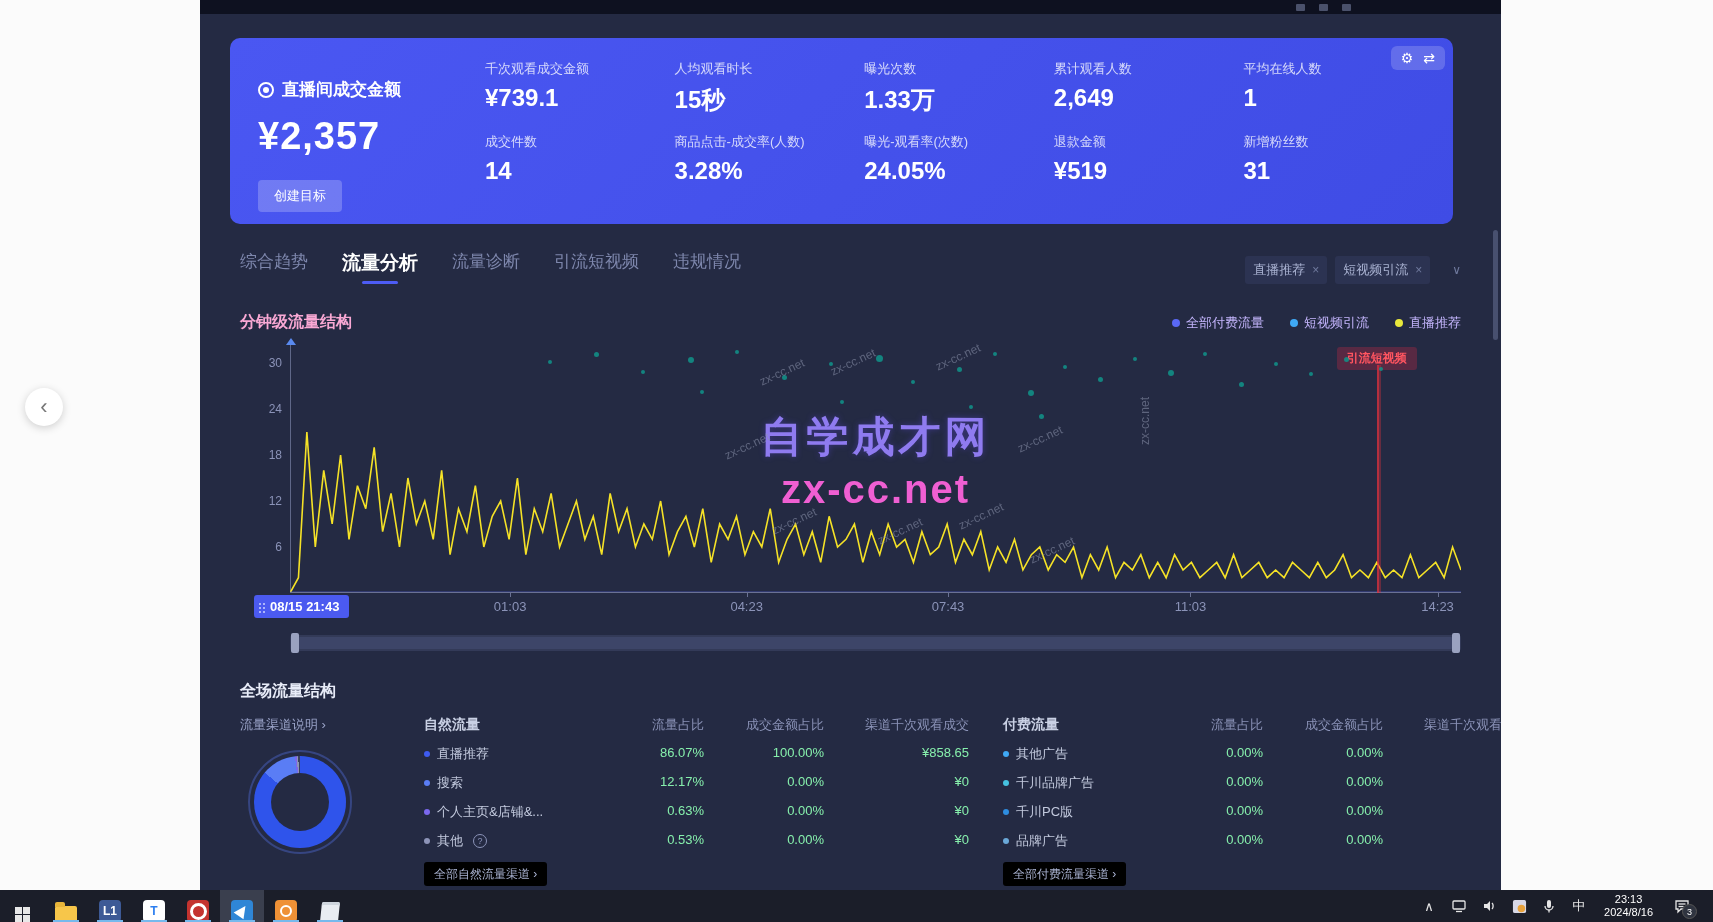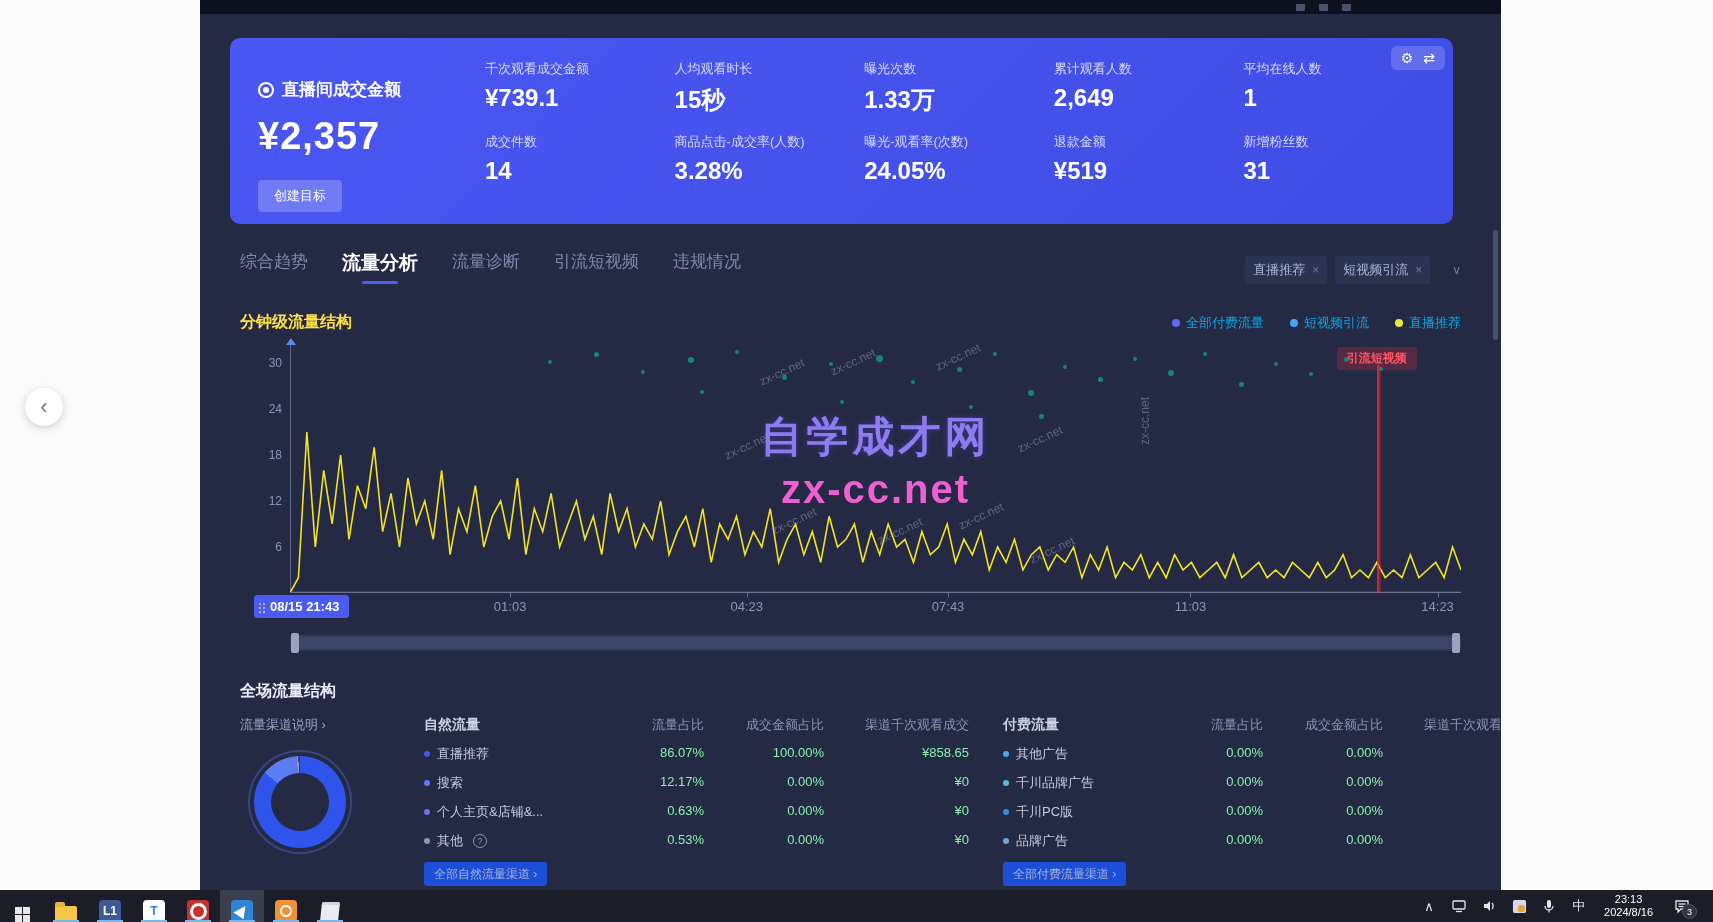--- a/index.html
+++ b/index.html
@@ -42,23 +42,23 @@
   .tab{font-size:17px;color:#7e87ad;cursor:pointer;padding-bottom:8px;position:relative;white-space:nowrap;}
   .tab.active{color:#ffffff;font-weight:bold;font-size:19px;}
   .tab.active::after{content:"";position:absolute;left:50%;transform:translateX(-50%);bottom:0;width:36px;height:3px;border-radius:2px;background:#4d5cf5;}
   .chips{display:flex;align-items:center;gap:8px;}
   .chip{background:#2c3352;color:#aab3d2;font-size:13px;border-radius:3px;padding:5px 8px;display:flex;align-items:center;gap:7px;cursor:pointer;}
   .chip .x{color:#707a9e;font-size:12px;cursor:pointer;}
   .chips .dd{color:#707a9e;font-size:12px;margin-left:14px;cursor:pointer;}
 
   
   .chart-header{display:flex;justify-content:space-between;align-items:center;margin-top:28px;padding:0 10px;}
-  .chart-title{color:#fde047;font-size:16px;font-weight:bold;}
+  .chart-title{color:#f9a8d4;font-size:16px;font-weight:bold;}
   .legend{display:flex;gap:26px;align-items:center;}
-  .legend-item{display:flex;align-items:center;gap:6px;color:#0ea5e9;font-size:13px;cursor:pointer;}
+  .legend-item{display:flex;align-items:center;gap:6px;color:#c4b5fd;font-size:13px;cursor:pointer;}
   .legend-dot{width:8px;height:8px;border-radius:50%;}
 
   .chart-wrap{position:relative;margin-top:12px;height:248px;margin-left:60px;margin-right:10px;}
   .chart-wrap svg{position:absolute;inset:0;width:100%;height:100%;}
   .y-axis{position:absolute;left:0;top:-6px;bottom:0;width:1px;background:#5f6788;}
   .y-arrow{position:absolute;left:-4px;top:-12px;width:0;height:0;border:5px solid transparent;border-bottom:7px solid #5a8af0;}
   .y-tick{position:absolute;right:calc(100% + 8px);transform:translateY(-50%);color:#8b93b8;font-size:12px;}
   .baseline{position:absolute;left:0;right:0;bottom:0;height:1px;background:#6a7194;}
   .scatter-dot{position:absolute;border-radius:50%;background:#11948a;opacity:.85;}
   .wm-small{position:absolute;color:#8d94ad;opacity:.55;font-size:12px;white-space:nowrap;pointer-events:none;}
@@ -97,21 +97,21 @@
   .tt-grid.paid{grid-template-columns:165px 95px 120px 145px;}
   .tt-head{color:#8b93b8;font-size:13px;white-space:nowrap;}
   .tt-head.group{color:#c9d0e4;font-weight:bold;font-size:14px;}
   .tt-cell{color:#86efac;font-size:13px;white-space:nowrap;}
   .tt-num{text-align:right;}
   .tt-name{display:flex;align-items:center;gap:7px;color:#c3cade;}
   .row-dot{width:6px;height:6px;border-radius:50%;flex:none;}
   .qmark{display:inline-flex;width:12px;height:12px;border:1px solid #8b93b8;border-radius:50%;color:#8b93b8;
     font-size:9px;align-items:center;justify-content:center;margin-left:3px;}
   .tt-more{margin-top:14px;}
-  .tt-more span{background:#1d4ed8;color:#aab3d2;font-size:12px;padding:5px 10px;border-radius:3px;cursor:pointer;}
+  .tt-more span{background:#000000;color:#aab3d2;font-size:12px;padding:5px 10px;border-radius:3px;cursor:pointer;}
 
   
   .taskbar{position:absolute;left:0;bottom:0;width:100%;height:32px;background:#1b1e29;display:flex;align-items:stretch;z-index:50;}
   .tb-left{display:flex;align-items:stretch;}
   .tb-btn{width:44px;display:flex;align-items:flex-end;justify-content:center;position:relative;cursor:pointer;}
   .tb-btn.active{background:#3a3f4e;}
   .tb-btn .runline{position:absolute;bottom:0;left:9px;right:9px;height:2px;background:#76b9ed;}
   .win-logo{display:grid;grid-template-columns:7px 7px;grid-template-rows:7px 7px;gap:1px;}
   .win-logo div{background:#e8e8e8;}
   .tile{width:22px;height:22px;border-radius:4px;display:flex;align-items:center;justify-content:center;font-size:12px;font-weight:bold;}

